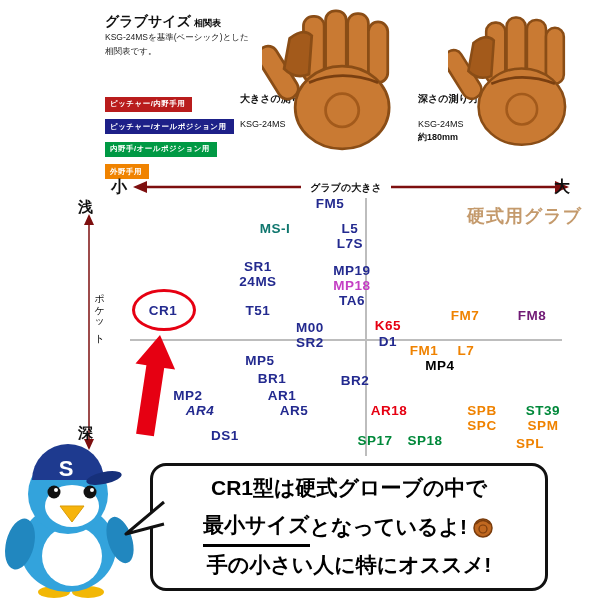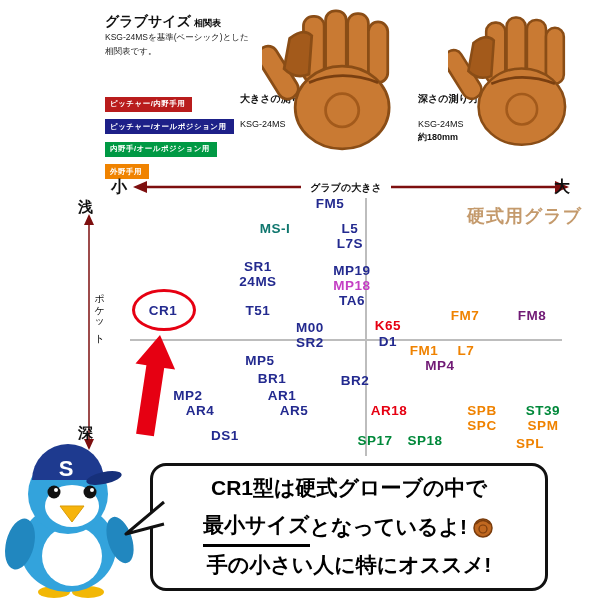--- a/index.html
+++ b/index.html
@@ -152,26 +152,26 @@
         <span class="pt" style="left: 88px; top: 142px; color: rgb(35, 42, 143);">CR1</span>
         <span class="pt" style="left: 183px; top: 142px; color: rgb(35, 42, 143);">T51</span>
         <span class="pt" style="left: 235px; top: 159px; color: rgb(35, 42, 143);">M00</span>
         <span class="pt" style="left: 235px; top: 174px; color: rgb(35, 42, 143);">SR2</span>
         <span class="pt" style="left: 313px; top: 157px; color: rgb(230, 0, 18);">K65</span>
         <span class="pt" style="left: 313px; top: 173px; color: rgb(35, 42, 143);">D1</span>
         <span class="pt" style="left: 390px; top: 147px; color: rgb(239, 130, 0);">FM7</span>
         <span class="pt" style="left: 457px; top: 147px; color: #701a75;">FM8</span>
         <span class="pt" style="left: 349px; top: 182px; color: rgb(239, 130, 0);">FM1</span>
         <span class="pt" style="left: 383px; top: 182px; color: rgb(239, 130, 0); padding-left: 16px;">L7</span>
-        <span class="pt" style="left: 365px; top: 197px; color: #701a75;">MP4</span>
+        <span class="pt" style="left: 365px; top: 197px; color: #000000;">MP4</span>
         <span class="pt" style="left: 185px; top: 192px; color: rgb(35, 42, 143);">MP5</span>
         <span class="pt" style="left: 197px; top: 210px; color: rgb(35, 42, 143);">BR1</span>
         <span class="pt" style="left: 280px; top: 212px; color: rgb(35, 42, 143);">BR2</span>
         <span class="pt" style="left: 113px; top: 227px; color: rgb(35, 42, 143);">MP2</span>
-        <span class="pt" style="left: 125px; top: 242px; color: rgb(35, 42, 143);">AR4</span>
+        <span class="pt" style="left: 125px; top: 242px; color: rgb(35, 42, 143); font-style: italic;">AR4</span>
         <span class="pt" style="left: 207px; top: 227px; color: rgb(35, 42, 143);">AR1</span>
         <span class="pt" style="left: 219px; top: 242px; color: rgb(35, 42, 143);">AR5</span>
         <span class="pt" style="left: 314px; top: 242px; color: rgb(230, 0, 18);">AR18</span>
         <span class="pt" style="left: 407px; top: 242px; color: rgb(239, 130, 0);">SPB</span>
         <span class="pt" style="left: 468px; top: 242px; color: rgb(0, 136, 58);">ST39</span>
         <span class="pt" style="left: 407px; top: 257px; color: rgb(239, 130, 0);">SPC</span>
         <span class="pt" style="left: 468px; top: 257px; color: rgb(239, 130, 0);">SPM</span>
         <span class="pt" style="left: 150px; top: 267px; color: rgb(35, 42, 143);">DS1</span>
         <span class="pt" style="left: 300px; top: 272px; color: rgb(0, 136, 58);">SP17</span>
         <span class="pt" style="left: 350px; top: 272px; color: rgb(0, 136, 58);">SP18</span>

